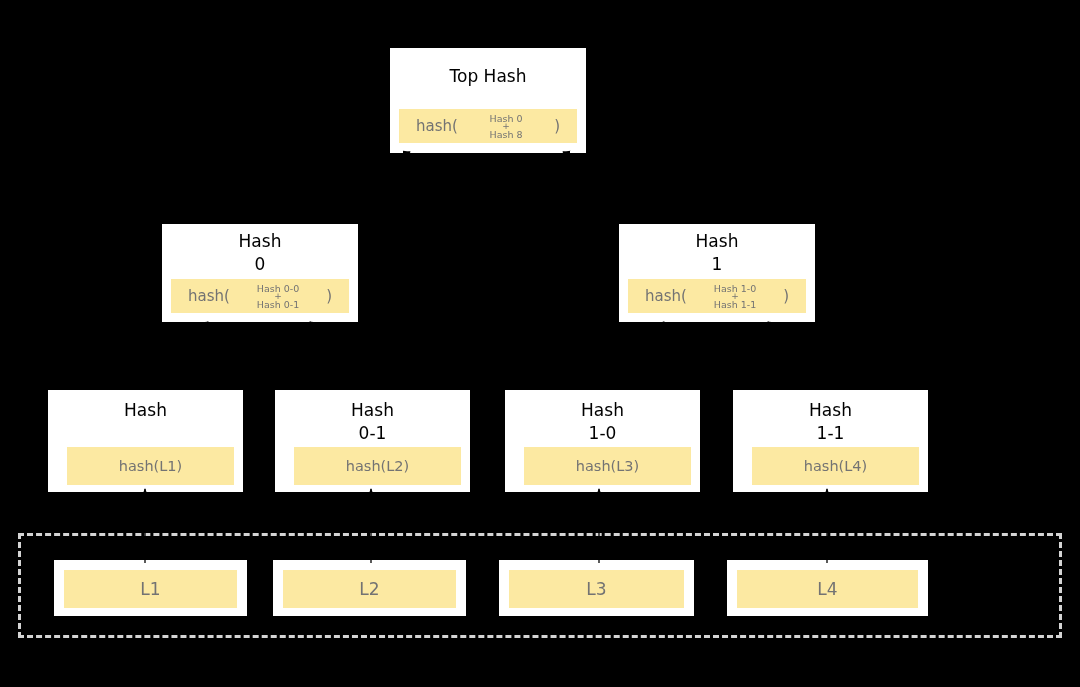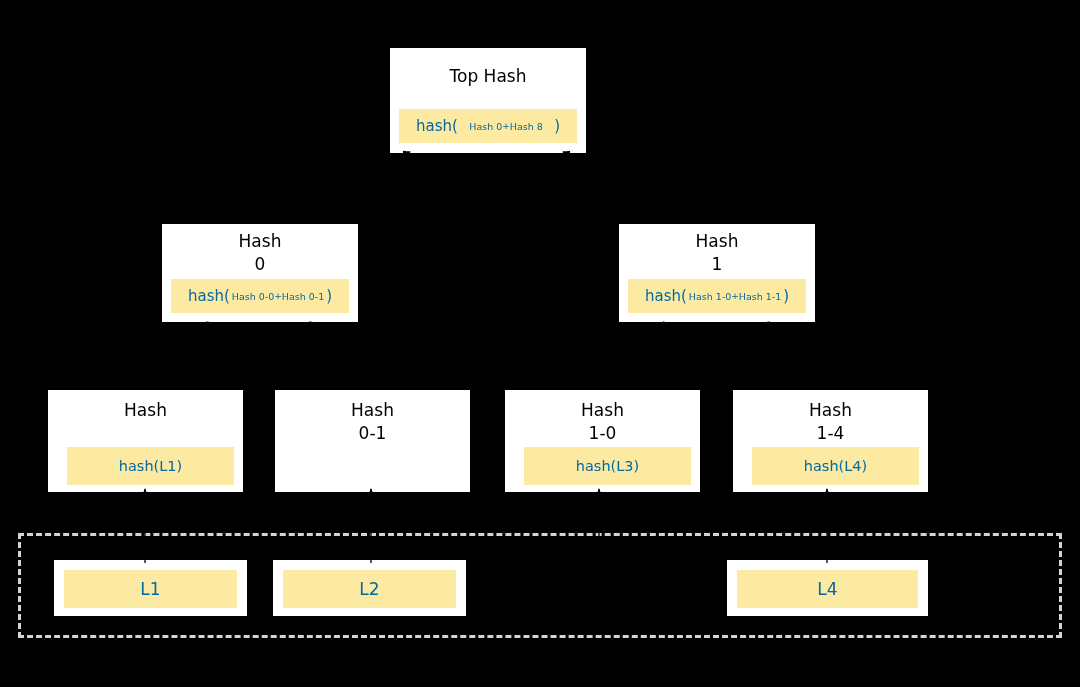--- a/index.html
+++ b/index.html
@@ -29,32 +29,32 @@
     line-height: 23px;
     color: #000000;
   }
   .chip {
     position: absolute;
     background: #fce9a2;
     display: flex;
     align-items: center;
     justify-content: center;
     box-sizing: border-box;
-    color: #0369a1;
+    color: #737373;
   }
   .chip.formula {
     justify-content: space-between;
     padding: 0 17px;
   }
   .fn-text {
     font-size: 15px;
   }
   .arg-stack {
     display: flex;
-    flex-direction: row;
+    flex-direction: column;
     align-items: center;
     font-size: 9.5px;
     line-height: 9px;
   }
   .arg-stack .plus {
     font-size: 9px;
     line-height: 7px;
   }
   .leaf-label {
     font-size: 17px;
@@ -159,52 +159,60 @@
     <div class="chip">
       <span class="hash-content">hash(L1)</span>
     </div>
   </div>
 
   <div class="node lvl3 h01">
     <div class="node-title">
       <div>Hash</div>
       <div>0-1</div>
     </div>
+    <div class="chip">
+      <span class="hash-content">hash(L2)</span>
+    </div>
   </div>
 
   <div class="node lvl3 h10">
     <div class="node-title">
       <div>Hash</div>
       <div>1-0</div>
     </div>
     <div class="chip">
       <span class="hash-content">hash(L3)</span>
     </div>
   </div>
 
   <div class="node lvl3 h11">
     <div class="node-title">
       <div>Hash</div>
-      <div>1-4</div>
+      <div>1-1</div>
     </div>
     <div class="chip">
       <span class="hash-content">hash(L4)</span>
     </div>
   </div>
 
   <div class="dashed-box"></div>
 
   <div class="node leaf l1">
     <div class="chip">
       <span class="leaf-label">L1</span>
     </div>
   </div>
   <div class="node leaf l2">
     <div class="chip">
       <span class="leaf-label">L2</span>
+    </div>
+  </div>
+  <div class="node leaf l3">
+    <div class="chip">
+      <span class="leaf-label">L3</span>
     </div>
   </div>
   <div class="node leaf l4">
     <div class="chip">
       <span class="leaf-label">L4</span>
     </div>
   </div>
 
   <svg class="edges" width="1080" height="687" viewBox="0 0 1080 687">
     <defs>

